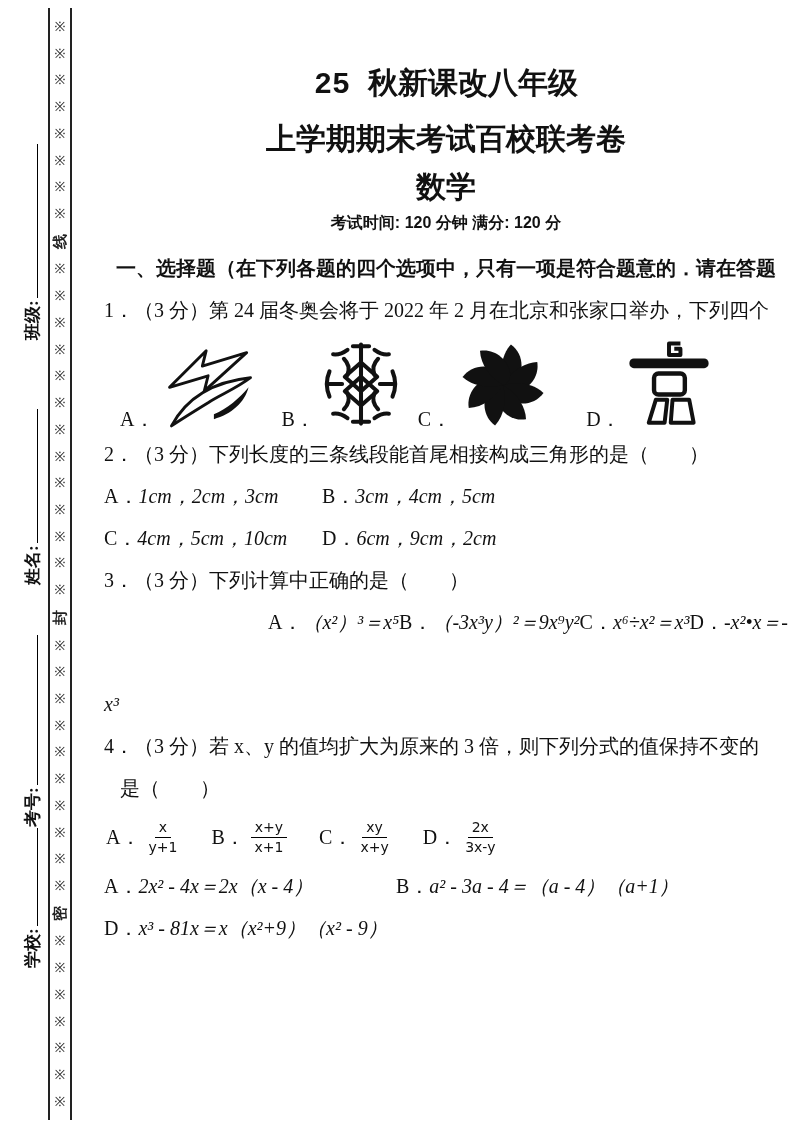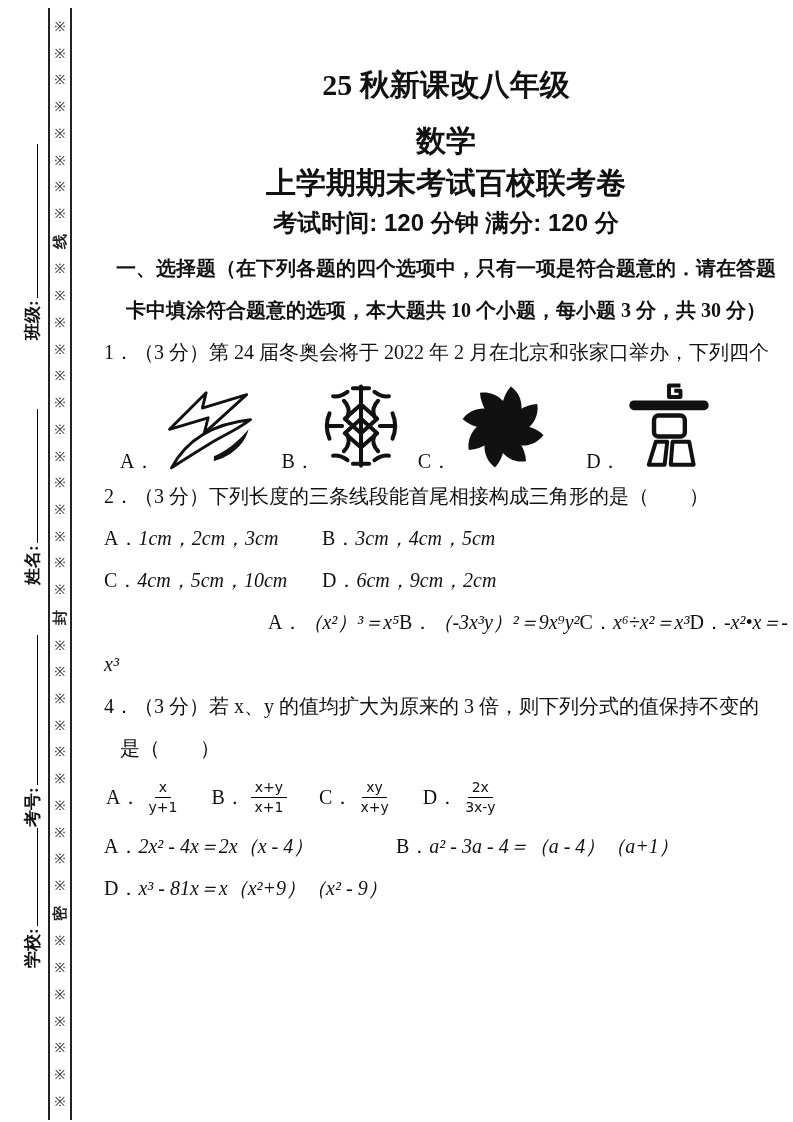--- a/index.html
+++ b/index.html
@@ -18,30 +18,30 @@
 
   .strip{position:absolute;left:48px;top:8px;width:24px;height:1112px;box-sizing:border-box;
          border-left:2px solid #222;border-right:2px solid #222;
          display:flex;flex-direction:column;justify-content:space-between;align-items:center;
          padding:12px 0;font-size:13px;color:#222;}
   .strip .sym{line-height:1;}
   .strip .chr{transform:rotate(-90deg);font-size:15px;font-weight:600;line-height:1;}
 
   
   .content{position:absolute;left:104px;top:0;width:684px;padding-top:64px;font-size:20px;}
-  .t-main{font-family:Liberation Serif, serif;font-weight:700;
+  .t-main{font-family:Liberation Mono, monospace;font-weight:700;
           text-align:center;font-size:30px;line-height:42px;}
   .t1{margin-bottom:14px;}
   .t2{margin-bottom:6px;}
   .t3{}
   .info{font-family:"Liberation Sans","DejaVu Sans",sans-serif;font-weight:700;
-        text-align:center;font-size:24px;line-height:26px;}
+        text-align:center;font-size:16px;line-height:26px;}
   .line{line-height:42px;}
   .bold{font-weight:700;text-align:center;}
-  .math{font-style:italic;}
+  .math{font-style:italic;margin-top:40px;}
   .indent1{padding-left:16px;}
 
   
   .iconrow{display:flex;align-items:flex-end;height:102px;padding-left:16px;}
   .icon-item{display:flex;align-items:flex-end;}
   .icon-item .olabel{padding-bottom:2px;line-height:24px;}
   .icon-item svg{display:block;margin-left:4px;margin-bottom:4px;}
   .gapA{margin-left:0;}
   .gapB{margin-left:17px;}
   .gapC{margin-left:15px;}
@@ -126,26 +126,25 @@
       <span class="sym">※</span>
       <span class="sym">※</span>
       <span class="sym">※</span>
       <span class="sym">※</span>
       <span class="sym">※</span>
     </div>
 
   <main class="content">
 
     <div class="t-main t1">25 秋新课改八年级</div>
+    <div class="t-main t2">上学期期末考试百校联考卷</div>
     <div class="t-main t3">数学</div>
-    <div class="t-main t2">上学期期末考试百校联考卷</div>
     <div class="info">考试时间: 120 分钟  满分: 120 分</div>
 
     <div class="line bold" style="margin-top:11px;">一、选择题（在下列各题的四个选项中，只有一项是符合题意的．请在答题</div>
-    <div class="line bold">卡中填涂符合题意的选项，本大题共 10 个小题，每小题 3 分，共 30 分）</div>
 
     <div class="line">1．（3 分）第 24 届冬奥会将于 2022 年 2 月在北京和张家口举办，下列四个</div>
 
     <div class="iconrow">
       <div class="icon-item gapA">
         <span class="olabel">A．</span>
         <svg width="106" height="92" viewBox="0 0 110 95">
           <path d="M12 52 L50 14 L46 30 L92 16 L48 56 L52 40 Z" fill="#fff" stroke="#111" stroke-width="3" stroke-linejoin="round"></path>
           <path d="M14 92 C30 62 58 46 96 42 C80 54 64 60 52 68 C39 76 26 84 14 92 Z" fill="#fff" stroke="#111" stroke-width="3" stroke-linejoin="round"></path>
           <path d="M58 80 C72 74 84 64 94 52 C90 68 76 80 58 85 Z" fill="#111"></path>
@@ -198,20 +197,21 @@
     <div class="line">2．（3 分）下列长度的三条线段能首尾相接构成三角形的是（　　）</div>
     <div class="optrow">
       <div class="c1"><span>A．</span><span class="math">1cm，2cm，3cm</span></div>
       <div><span>B．</span><span class="math">3cm，4cm，5cm</span></div>
     </div>
     <div class="optrow">
       <div class="c1"><span>C．</span><span class="math">4cm，5cm，10cm</span></div>
       <div><span>D．</span><span class="math">6cm，9cm，2cm</span></div>
     </div>
 
+    <div class="line">3．（3 分）下列计算中正确的是（　　）</div>
     <div class="q3opts">
       <span><span>A．</span><span class="math">（x²）³＝x⁵</span></span>
       <span><span>B．</span><span class="math">（-3x³y）²＝9x⁹y²</span></span>
       <span><span>C．</span><span class="math">x⁶÷x²＝x³</span></span>
       <span><span>D．</span><span class="math">-x²•x＝-</span></span>
     </div>
     <div class="line math">x³</div>
 
     <div class="line">4．（3 分）若 x、y 的值均扩大为原来的 3 倍，则下列分式的值保持不变的</div>
     <div class="line indent1">是（　　）</div>

